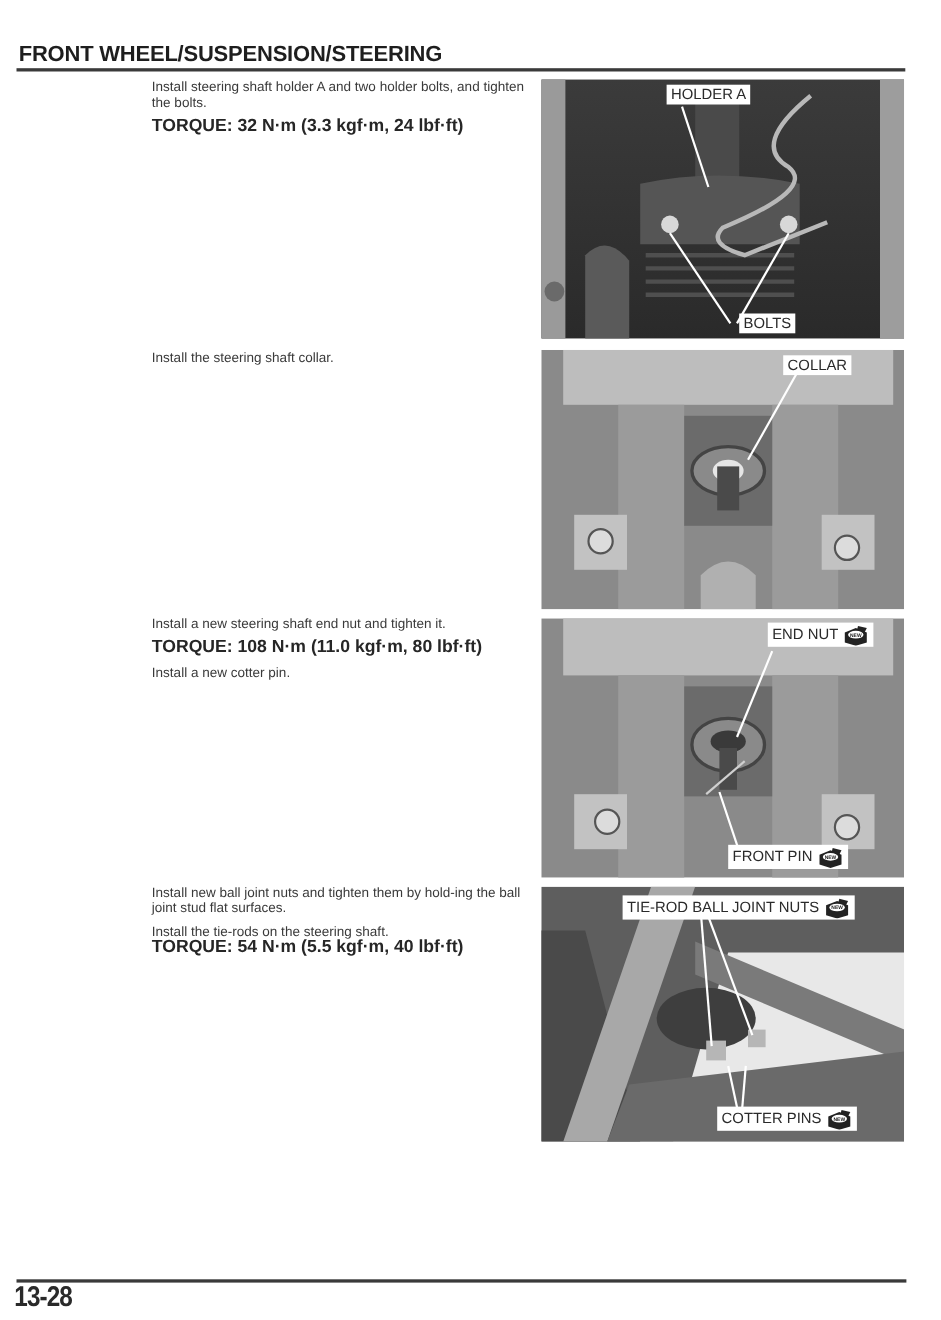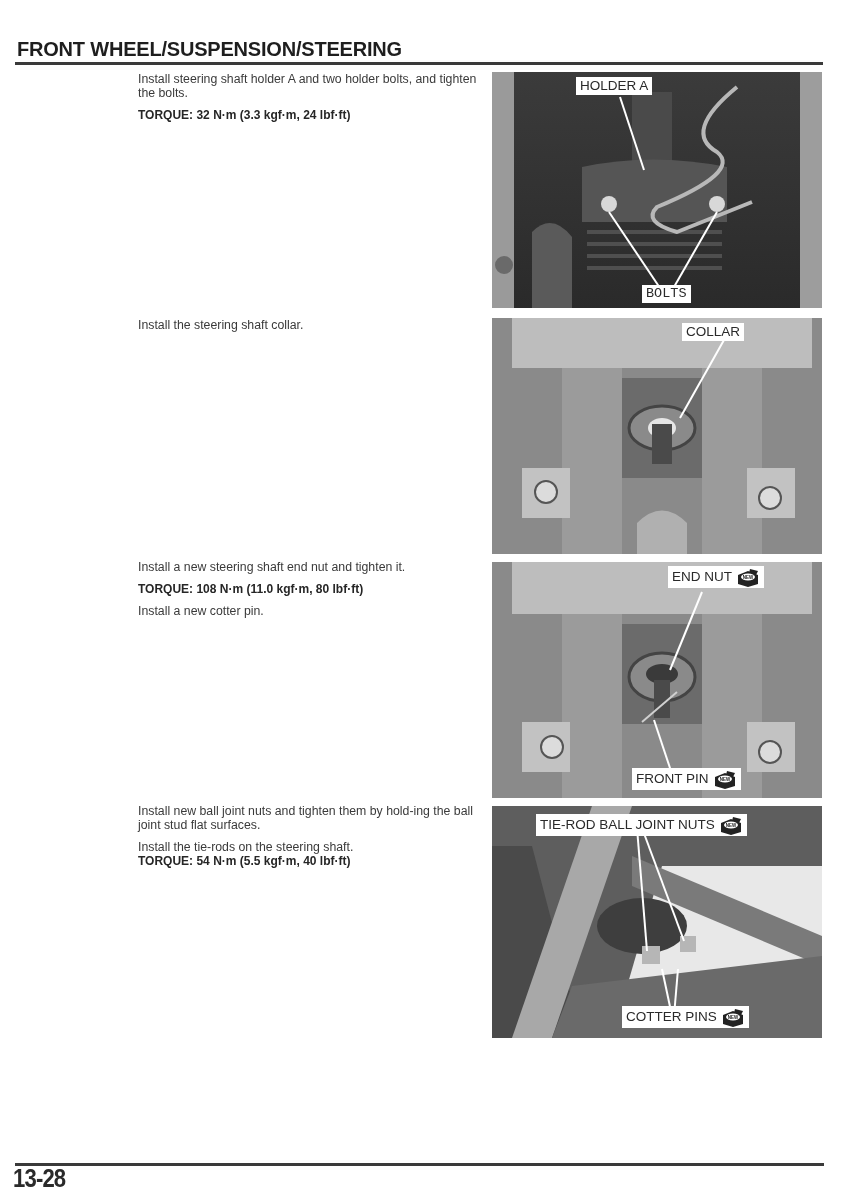--- a/index.html
+++ b/index.html
@@ -1,24 +1,24 @@
 <!DOCTYPE html>
 <html><head>
   <meta charset="utf-8">
   <style>
     html, body { margin:0; padding:0; background:#fff; }
     body { width:855px; height:1200px; position:relative; overflow:hidden; font-family:"Liberation Sans", sans-serif; color:#2a2a2a; }
     .hdr-title { position:absolute; left:17px; top:38px; font-size:20px; font-weight:bold; letter-spacing:-0.2px; color:#1e1e1e; }
     .hdr-rule { position:absolute; left:15px; top:62px; width:808px; height:3px; background:#3a3a3a; }
     .step { position:absolute; left:138px; width:345px; font-size:12.3px; line-height:14px; color:#3a3a3a; }
     .step p { margin:0 0 8px 0; }
-    .step .torque { font-weight:bold; color:#262626; font-size:12px; }
+    .step .torque { font-weight:bold; color:#262626; font-size:16px; }
     .photo { position:absolute; left:492px; width:330px; overflow:hidden; }
     .photo svg { display:block; }
-    .callout { position:absolute; background:#fff; font-size:13.5px; color:#2a2a2a; padding:1px 4px; line-height:16px; white-space:nowrap; display:flex; align-items:center; gap:4px; }
+    .callout { position:absolute; background:#fff; font-size:13.5px; color:#2a2a2a; padding:1px 4px; line-height:16px; white-space:nowrap; display:flex; align-items:center; gap:4px;margin-left:30px; }
     .new-icon { display:inline-block; width:24px; height:20px; }
     .foot-rule { position:absolute; left:15px; top:1163px; width:809px; height:3px; background:#3a3a3a; }
     .page-num { position:absolute; left:13px; top:1163px; font-size:26px; font-weight:bold; color:#2a2a2a; letter-spacing:-1px; transform:scaleX(0.85); transform-origin:left top; }
   </style>
 </head>
 <body>
 
 <div class="hdr-title">FRONT WHEEL/SUSPENSION/STEERING</div>
 <div class="hdr-rule"></div>
 
@@ -67,21 +67,21 @@
     <circle cx="225" cy="132" r="8" fill="#d8d8d8"></circle>
     <path d="M40 160 Q60 140 80 165 L80 236 L40 236 Z" fill="#5a5a5a"></path>
     <circle cx="12" cy="193" r="9" fill="#6a6a6a"></circle>
     <line x1="128" y1="25" x2="152" y2="98" stroke="#fff" stroke-width="2"></line>
     <line x1="117" y1="140" x2="172" y2="222" stroke="#fff" stroke-width="2"></line>
     <line x1="225" y1="140" x2="178" y2="222" stroke="#fff" stroke-width="2"></line>
   </svg>
   <div class="callout" style="left:84px;top:5px;">
     <span>HOLDER A</span>
   </div>
-  <div class="callout" style="left:150px;top:213px;font-family:Liberation Mono, monospace;">
+  <div class="callout" style="left:150px;top:213px;">
     <span>BOLTS</span>
   </div>
 </div>
 
 <div class="photo" style="top:318px;height:236px;">
   <svg width="330" height="236">
     <rect width="330" height="236" fill="#8a8a8a"></rect>
     <rect x="20" y="0" width="300" height="50" fill="#bdbdbd"></rect>
     <rect x="70" y="50" width="60" height="186" fill="#9b9b9b"></rect>
     <rect x="210" y="50" width="60" height="186" fill="#9b9b9b"></rect>

